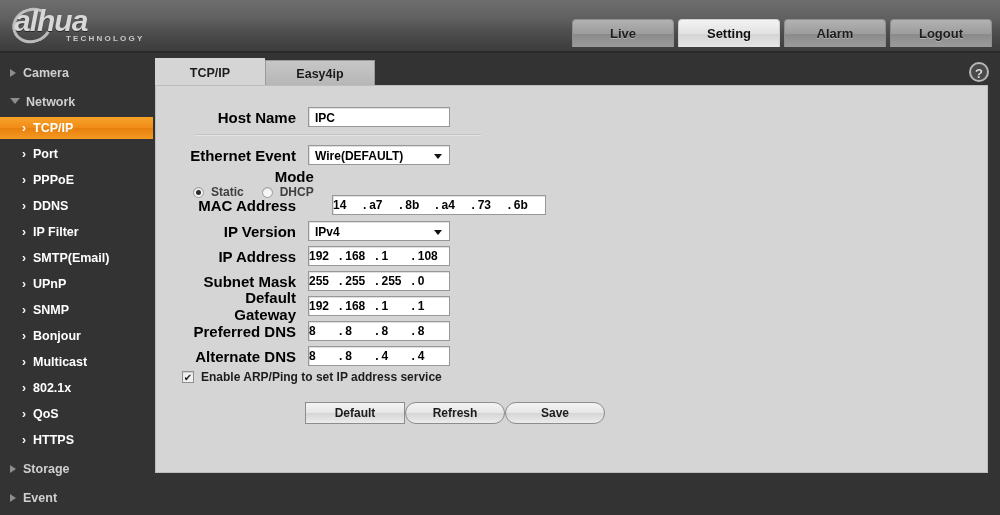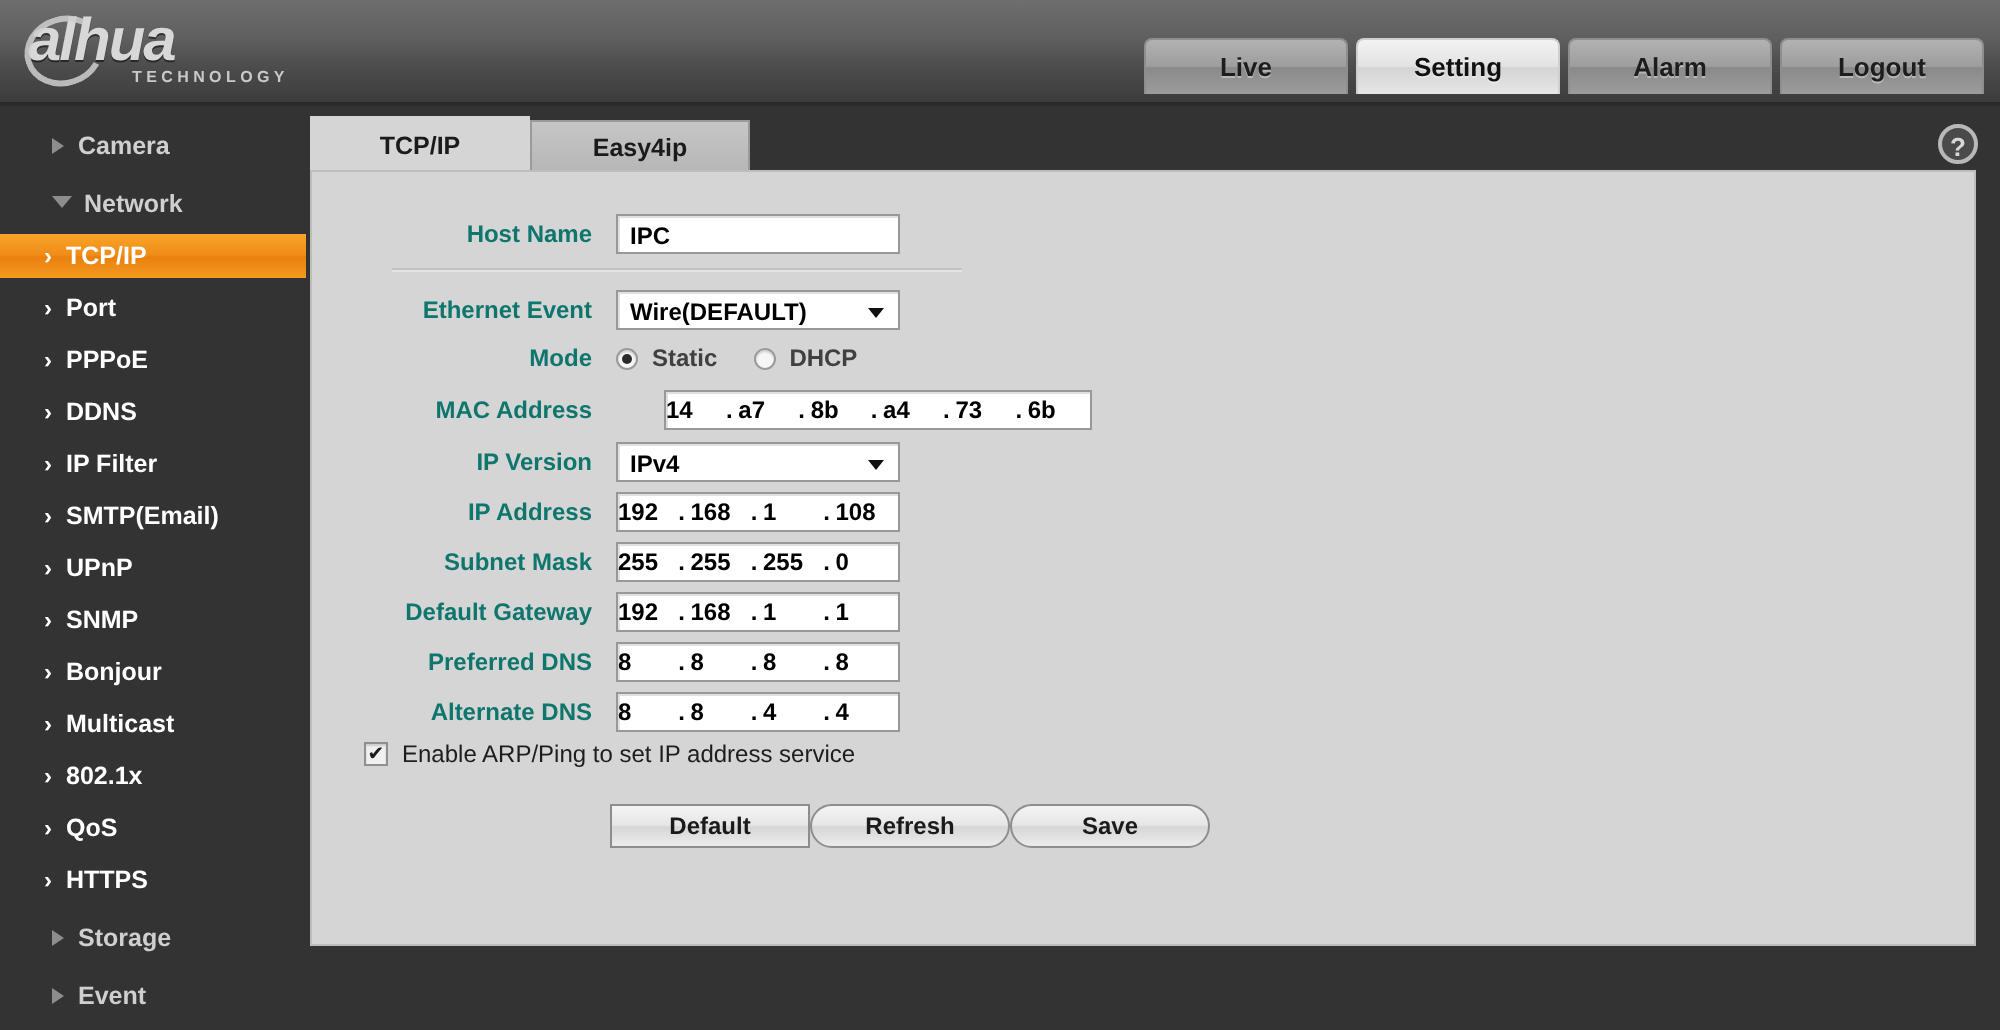--- a/index.html
+++ b/index.html
@@ -98,21 +98,21 @@
     display: flex;
     align-items: center;
     height: 23px;
     font-size: 12.5px;
     font-weight: bold;
     cursor: pointer;
     box-sizing: border-box;
   }
   .nav-top {
     color: #cfcfcf;
-    padding-left: 26px;
+    padding-left: 10px;
     margin-top: 6px;
   }
   .nav-top .tri {
     width: 0; height: 0;
     border-left: 6px solid #8d8d8d;
     border-top: 4.5px solid transparent;
     border-bottom: 4.5px solid transparent;
     margin-right: 7px;
   }
   .nav-top.open .tri {
@@ -199,23 +199,23 @@
   .frow {
     position: absolute;
     display: flex;
     align-items: center;
     height: 22px;
   }
   .flabel {
     width: 115px;
     text-align: right;
     padding-right: 12px;
-    font-size: 12px;
-    font-weight: bold;
-    color: #0f766e;
+    font-size: 15px;
+    font-weight: bold;
+    color: #000000;
   }
   .divider {
     position: absolute;
     left: 40px; top: 48px;
     width: 285px; height: 1px;
     background: #c2c2c2;
     border-bottom: 1px solid #e4e4e4;
   }
 
   .txtin {
@@ -324,21 +324,21 @@
     box-shadow: inset 0 1px 1px rgba(0,0,0,.15);
     font-size: 10px;
     line-height: 11px;
     text-align: center;
     color: #1b1b1b;
     cursor: pointer;
     box-sizing: border-box;
   }
   #arp-label {
     font-size: 12px;
-    font-weight: normal;
+    font-weight: bold;
     color: #1d1d1d;
     margin-left: 7px;
   }
 
   #btnrow {
     position: absolute;
     left: 305px; top: 402px;
     display: flex;
     gap: 0px;
   }
@@ -461,21 +461,21 @@
   </div>
 
   <div class="frow" style="left:25px; top:58px;">
     <div class="flabel">Ethernet Event</div>
     <div class="selin">
       <span>Wire(DEFAULT)</span>
       <span class="arrow"></span>
     </div>
   </div>
 
-  <div class="frow" style="left:25px; top:82px;">
+  <div class="frow" style="left:37px; top:82px;flex-direction:column;">
     <div class="flabel">Mode</div>
     <div class="radio-wrap" id="mode-radios">
         <span class="radio on"></span>
         <span class="radio-label">Static</span>
         <span class="radio"></span>
         <span class="radio-label">DHCP</span>
       </div>
   </div>
 
   <div class="frow" style="left:25px; top:108px;gap:24px;">

